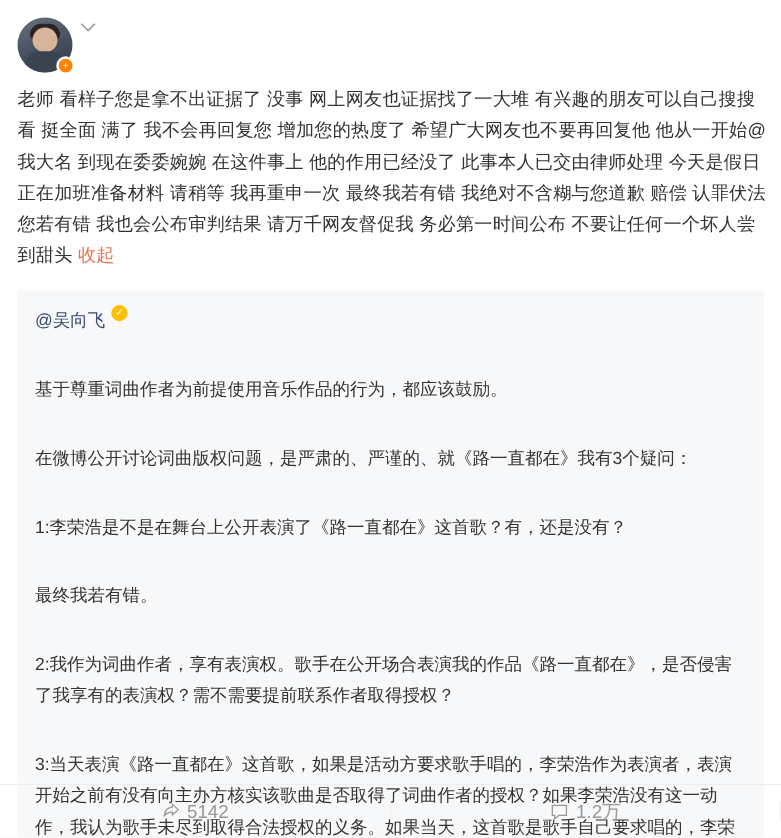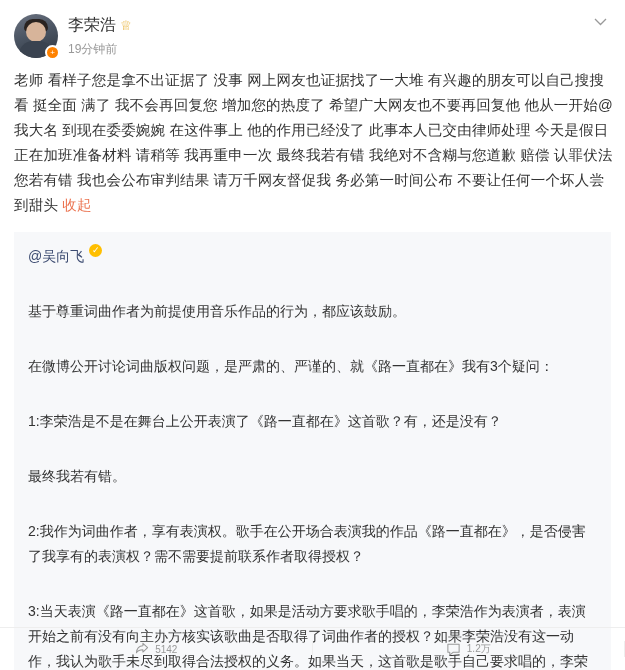--- a/index.html
+++ b/index.html
@@ -181,21 +181,21 @@
     height: 42px;
     border-top: 1px solid #eeeeee;
     display: flex;
     align-items: center;
   }
   .action {
     flex: 1 1 0;
     display: flex;
     align-items: center;
     justify-content: center;
-    font-size: 10px;
+    font-size: 15px;
     color: #999999;
     height: 100%;
     cursor: pointer;
   }
   .act-sep {
     width: 1px;
     height: 16px;
     background: #eeeeee;
   }
   .icn {
@@ -213,27 +213,20 @@
   <div class="header">
     <div class="avatar-wrap">
       <div class="avatar">
         <div class="hair"></div>
         <div class="face"></div>
         <div class="body"></div>
       </div>
       <div class="avatar-badge">+</div>
     </div>
 
-    <div class="head-text">
-      <div class="name-row">
-        <span class="username">李荣浩</span>
-        <span class="crown-icon">♕</span>
-      </div>
-      <div class="time-row">19分钟前</div>
-    </div>
 
     <div class="chev">
       <svg width="13" height="8" viewBox="0 0 13 8" aria-hidden="true">
         <path d="M1 1 L6.5 6.5 L12 1" fill="none" stroke="#999999" stroke-width="1.3"></path>
       </svg>
     </div>
   </div>
 
   <div class="content">
     <div class="main-text"><span>老师 看样子您是拿不出证据了 没事 网上网友也证据找了一大堆 有兴趣的朋友可以自己搜搜看 挺全面 满了 我不会再回复您 增加您的热度了 希望广大网友也不要再回复他 他从一开始@ 我大名 到现在委委婉婉 在这件事上 他的作用已经没了 此事本人已交由律师处理 今天是假日 正在加班准备材料 请稍等 我再重申一次 最终我若有错 我绝对不含糊与您道歉 赔偿 认罪伏法 您若有错 我也会公布审判结果 请万千网友督促我 务必第一时间公布 不要让任何一个坏人尝到甜头 </span><span class="fold-link">收起</span></div>

